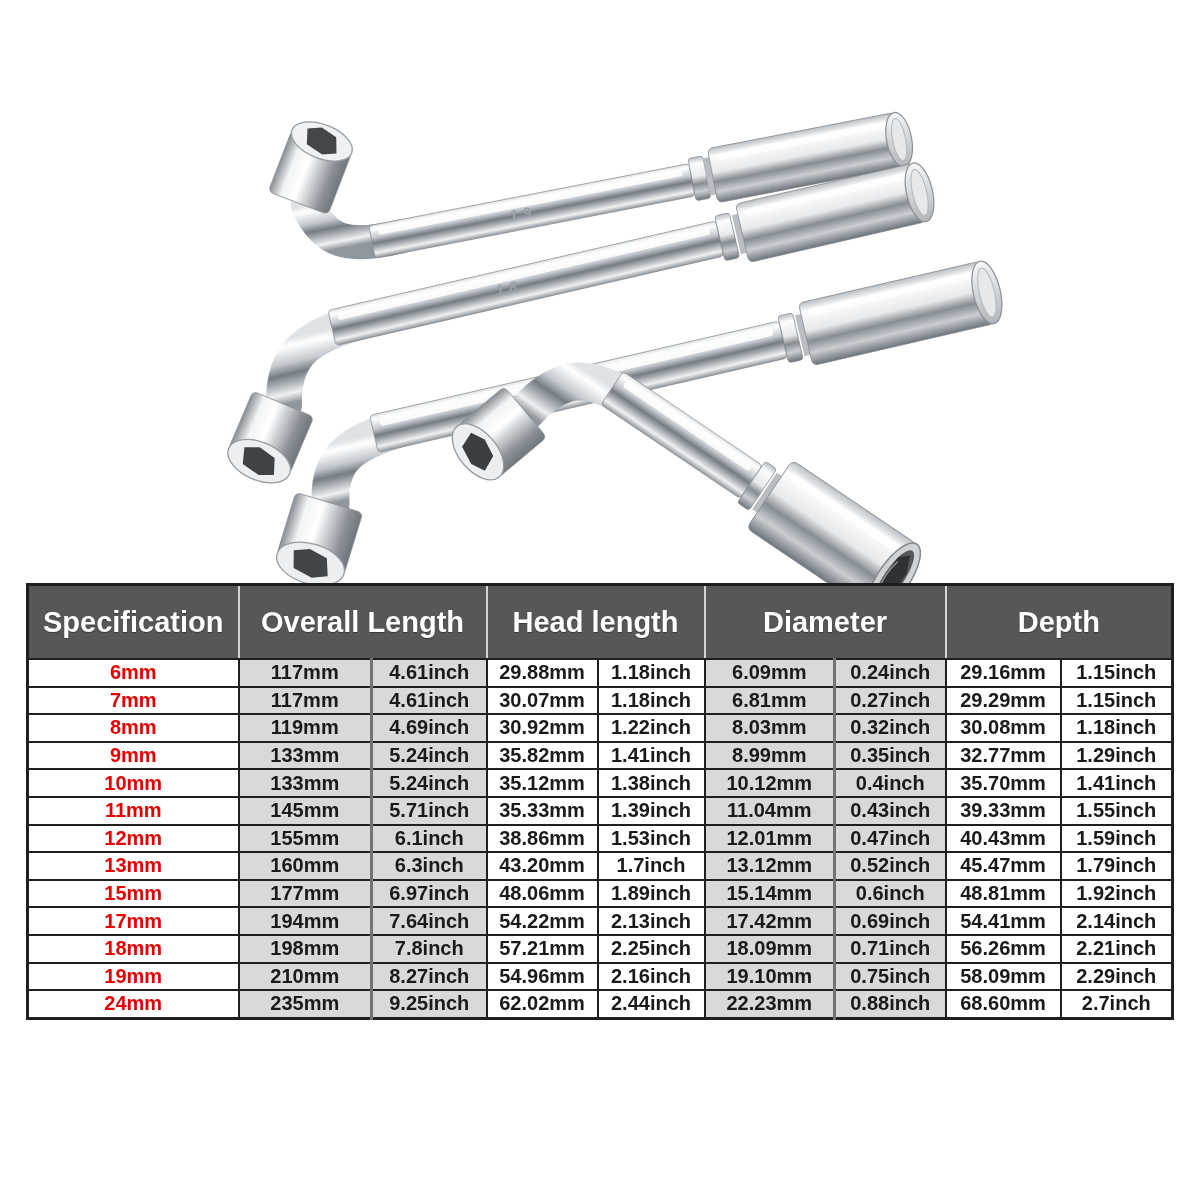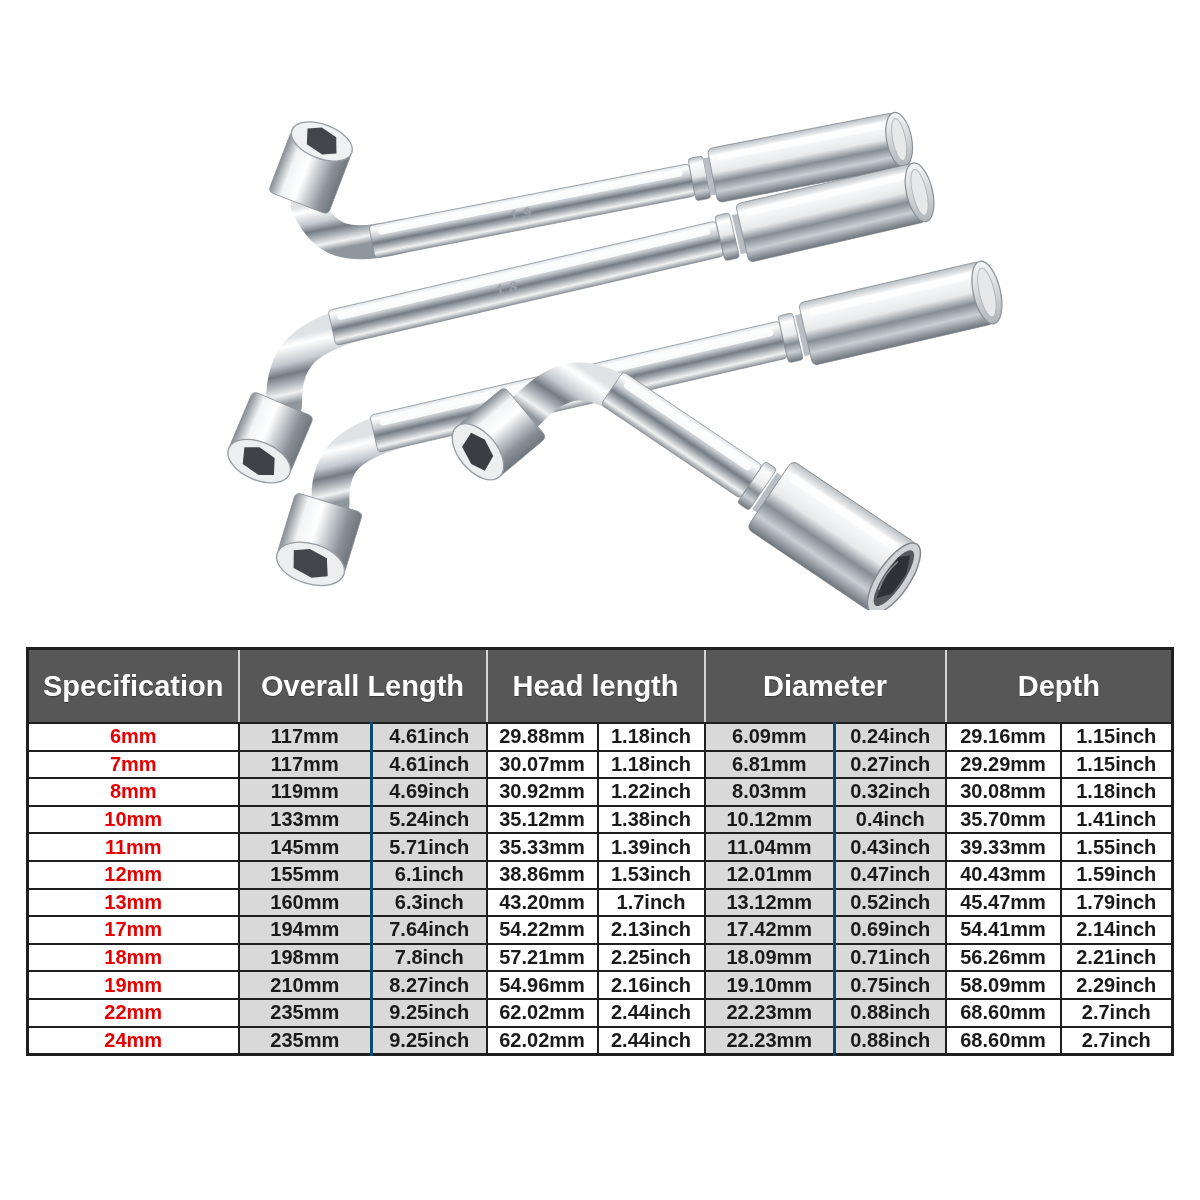--- a/index.html
+++ b/index.html
@@ -3,37 +3,37 @@
 <meta charset="utf-8">
 <style>
   :root{
     --header-bg:#575757; --header-text:#ffffff; --row-gray:#d9d9d9;
     --row-white:#ffffff; --spec-red:#e60000; --bd:#1f1f1f; --text:#1a1a1a;
   }
   html,body{margin:0;padding:0;background:#ffffff;}
   body{width:1200px;height:1200px;position:relative;overflow:hidden;
        font-family:"Liberation Sans",sans-serif;}
   .photo{position:absolute;left:0;top:0;width:1200px;height:610px;}
-  .table-wrap{position:absolute;left:26px;top:647px;}
+  .table-wrap{position:absolute;left:26px;top:583px;}
   table.spec{border-collapse:collapse;table-layout:fixed;width:1146px;
              border:3px solid var(--bd);}
   th{background:var(--header-bg);color:var(--header-text);font-weight:bold;
      font-size:29px;height:70px;text-align:center;vertical-align:middle;
      border-bottom:2px solid var(--bd);letter-spacing:0px;
      text-shadow:0 1px 1px rgba(0,0,0,.35);}
   th + th{border-left:2px solid rgba(255,255,255,.75);}
   td{height:25.6px;padding:0;text-align:center;vertical-align:middle;
      font-size:20px;font-weight:bold;color:var(--text);
      border-top:2px solid var(--bd);background:var(--row-white);
      white-space:nowrap;overflow:hidden;}
   td:nth-child(1){color:var(--spec-red);text-align:center;}
   td:nth-child(2),td:nth-child(3),td:nth-child(6),td:nth-child(7){background:var(--row-gray);}
   td:nth-child(2),td:nth-child(4),td:nth-child(5),
   td:nth-child(6),td:nth-child(8),td:nth-child(9){border-left:2px solid var(--bd);}
-  td:nth-child(3),td:nth-child(7){border-left:3px solid #0c4a6e;}
+  td:nth-child(3),td:nth-child(7){border-left:3px solid #737373;}
   .eng{font-size:15px;font-style:italic;letter-spacing:5px;fill:#9aa1a8;font-weight:bold;}
 </style>
 </head>
 <body>
 
 <svg class="photo" viewBox="0 0 1200 610">
   <defs>
     <linearGradient id="gShaft" x1="0" y1="0" x2="0" y2="1">
       <stop offset="0" stop-color="#dfe3e6"></stop>
         <stop offset="0.12" stop-color="#ffffff"></stop>
@@ -189,20 +189,31 @@
     <td>119mm</td>
     <td>4.69inch</td>
     <td>30.92mm</td>
     <td>1.22inch</td>
     <td>8.03mm</td>
     <td>0.32inch</td>
     <td>30.08mm</td>
     <td>1.18inch</td>
   </tr>
         <tr>
+    <td>9mm</td>
+    <td>133mm</td>
+    <td>5.24inch</td>
+    <td>35.82mm</td>
+    <td>1.41inch</td>
+    <td>8.99mm</td>
+    <td>0.35inch</td>
+    <td>32.77mm</td>
+    <td>1.29inch</td>
+  </tr>
+        <tr>
     <td>10mm</td>
     <td>133mm</td>
     <td>5.24inch</td>
     <td>35.12mm</td>
     <td>1.38inch</td>
     <td>10.12mm</td>
     <td>0.4inch</td>
     <td>35.70mm</td>
     <td>1.41inch</td>
   </tr>
@@ -233,20 +244,31 @@
     <td>160mm</td>
     <td>6.3inch</td>
     <td>43.20mm</td>
     <td>1.7inch</td>
     <td>13.12mm</td>
     <td>0.52inch</td>
     <td>45.47mm</td>
     <td>1.79inch</td>
   </tr>
         <tr>
+    <td>15mm</td>
+    <td>177mm</td>
+    <td>6.97inch</td>
+    <td>48.06mm</td>
+    <td>1.89inch</td>
+    <td>15.14mm</td>
+    <td>0.6inch</td>
+    <td>48.81mm</td>
+    <td>1.92inch</td>
+  </tr>
+        <tr>
     <td>17mm</td>
     <td>194mm</td>
     <td>7.64inch</td>
     <td>54.22mm</td>
     <td>2.13inch</td>
     <td>17.42mm</td>
     <td>0.69inch</td>
     <td>54.41mm</td>
     <td>2.14inch</td>
   </tr>
@@ -266,31 +288,20 @@
     <td>210mm</td>
     <td>8.27inch</td>
     <td>54.96mm</td>
     <td>2.16inch</td>
     <td>19.10mm</td>
     <td>0.75inch</td>
     <td>58.09mm</td>
     <td>2.29inch</td>
   </tr>
         <tr>
-    <td>22mm</td>
-    <td>235mm</td>
-    <td>9.25inch</td>
-    <td>62.02mm</td>
-    <td>2.44inch</td>
-    <td>22.23mm</td>
-    <td>0.88inch</td>
-    <td>68.60mm</td>
-    <td>2.7inch</td>
-  </tr>
-        <tr>
     <td>24mm</td>
     <td>235mm</td>
     <td>9.25inch</td>
     <td>62.02mm</td>
     <td>2.44inch</td>
     <td>22.23mm</td>
     <td>0.88inch</td>
     <td>68.60mm</td>
     <td>2.7inch</td>
   </tr>

